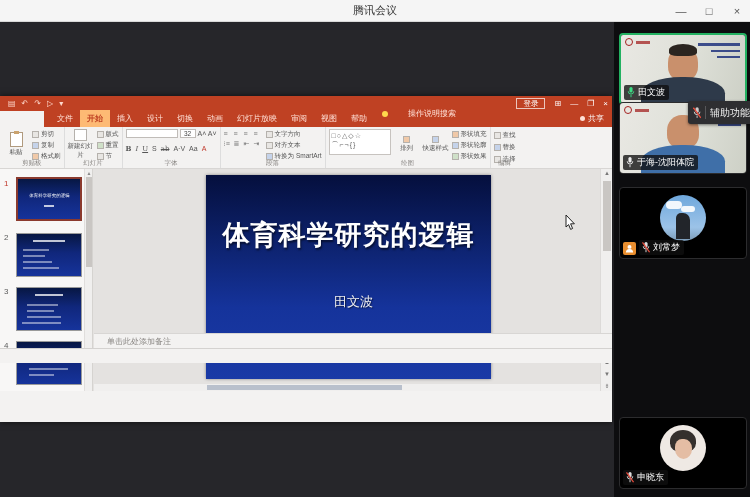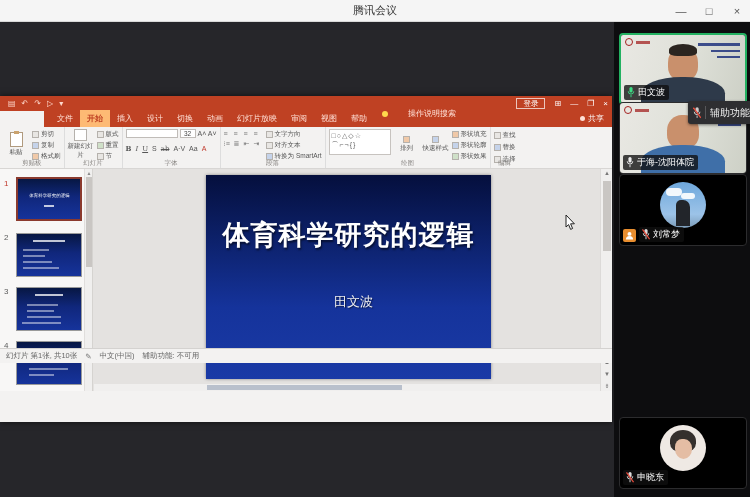--- a/index.html
+++ b/index.html
@@ -401,28 +401,23 @@
           <span class="vt"></span>
           <span class="va" style="bottom:26px">▲</span>
           <span class="va" style="bottom:14px">▼</span>
           <span class="va" style="bottom:2px">⇟</span>
         </div>
         <div class="hscroll">
             <span class="ht"></span>
           </div>
       </div>
 
+      <div class="notes">单击此处添加备注</div>
 
       <div class="statusbar">
-        <span class="lft">
-          <span>幻灯片 第1张, 共10张</span>
-          <span>✎</span>
-          <span>中文(中国)</span>
-          <span>辅助功能: 不可用</span>
-        </span>
       </div>
     </div>
 
   </div>
 
   <div class="sidebar">
 
     <div class="tile speaking" style="top:11px">
       <div class="vbg">
         <span class="vlogo"></span>
@@ -458,21 +453,21 @@
       <span class="nlabel">
         <svg width="8" height="11" viewBox="0 0 10 14">
             <rect x="3" y="0" width="4" height="7" rx="2" fill="#eee"></rect>
             <path d="M1.5 5.5a3.5 3.5 0 007 0" stroke="#eee" stroke-width="1.2" fill="none"></path>
             <line x1="5" y1="10" x2="5" y2="13" stroke="#eee" stroke-width="1.2"></line>
           </svg>
         <span>于海-沈阳体院</span>
       </span>
     </div>
 
-    <div class="tile" style="top:152px">
+    <div class="tile" style="top:165px">
       <span class="ava ava-sky"></span>
       <span class="badge">
         <svg width="9" height="9" viewBox="0 0 10 10">
             <circle cx="5" cy="3.2" r="2.2" fill="#fff"></circle>
             <path d="M1 9.5a4 4 0 018 0z" fill="#fff"></path>
           </svg>
       </span>
       <span class="nlabel shift">
         <svg width="8" height="11" viewBox="0 0 10 14">
             <rect x="3" y="0" width="4" height="7" rx="2" fill="#ddd"></rect>

